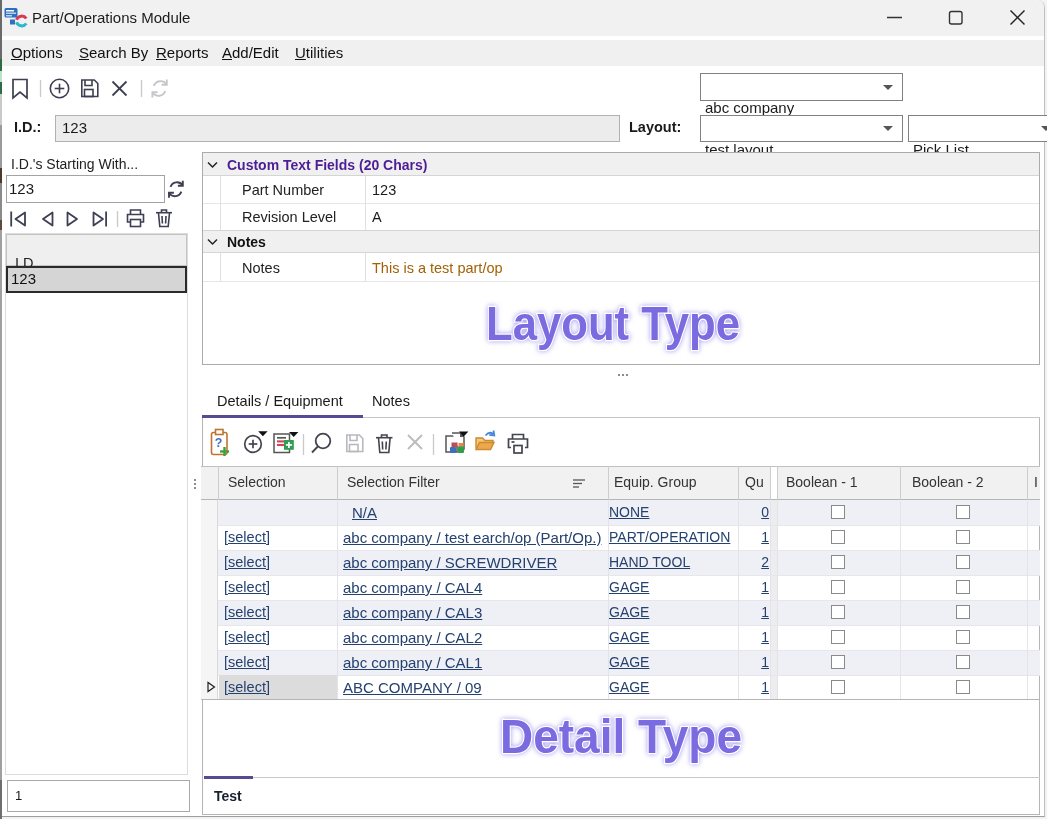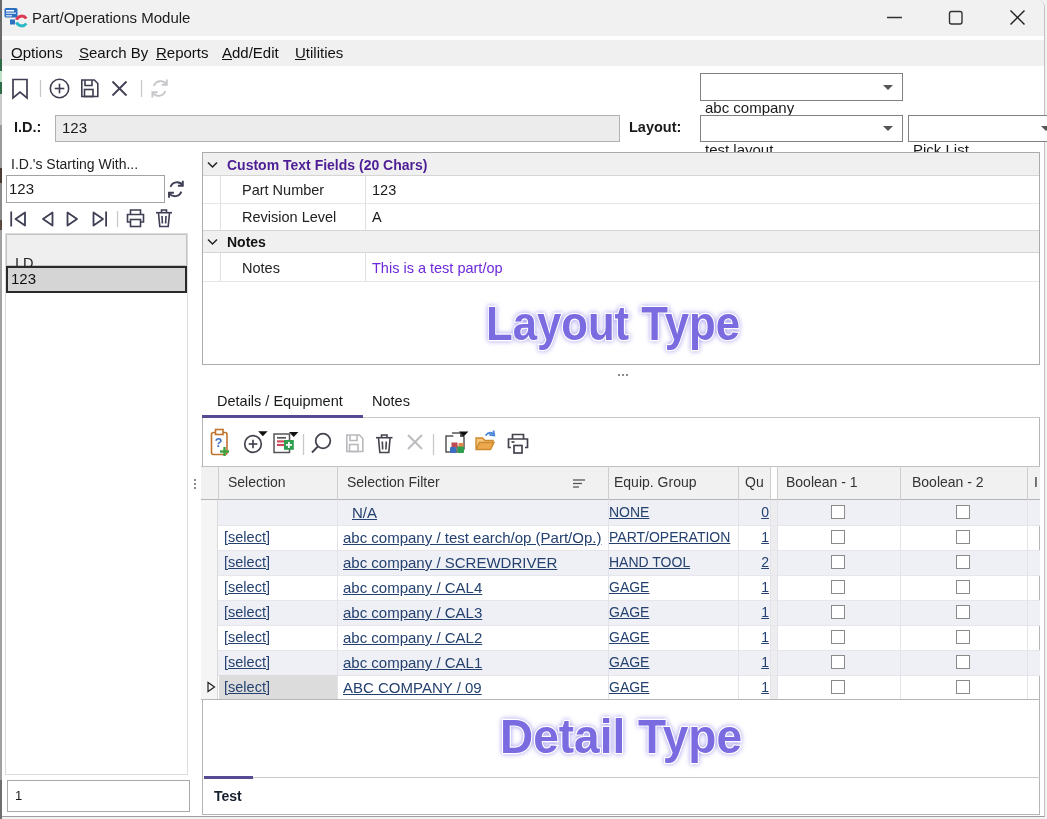--- a/index.html
+++ b/index.html
@@ -186,21 +186,21 @@
 <div class="abs" style="left:203px;top:281px;width:836px;height:1px;background:#e6e6e6;"></div>
 <div class="abs" style="left:220px;top:176px;width:1px;height:54px;background:#e0e0e0;"></div>
 <div class="abs" style="left:365px;top:176px;width:1px;height:54px;background:#e0e0e0;"></div>
 <div class="abs" style="left:220px;top:253px;width:1px;height:28px;background:#e0e0e0;"></div>
 <div class="abs" style="left:365px;top:253px;width:1px;height:28px;background:#e0e0e0;"></div>
 <div class="abs" style="left:242px;top:182px;font-size:14.5px;color:#222;">Part Number</div>
 <div class="abs" style="left:372px;top:182px;font-size:14.5px;color:#1a1a1a;">123</div>
 <div class="abs" style="left:242px;top:209px;font-size:14.5px;color:#222;">Revision Level</div>
 <div class="abs" style="left:372px;top:209px;font-size:14.5px;color:#1a1a1a;">A</div>
 <div class="abs" style="left:242px;top:260px;font-size:14.5px;color:#222;">Notes</div>
-<div class="abs" style="left:372px;top:260px;font-size:14.5px;color:#6d28d9;">This is a test part/op</div>
+<div class="abs" style="left:372px;top:260px;font-size:14.5px;color:#a16207;">This is a test part/op</div>
 </div>
 <div class="dotsh">
     <span style="left:618px;top:374px;"></span>
     <span style="left:622px;top:374px;"></span>
     <span style="left:626px;top:374px;"></span>
   </div>
 <div class="dotsh">
     <span style="left:194px;top:479px;"></span>
     <span style="left:194px;top:483px;"></span>
     <span style="left:194px;top:487px;"></span>

